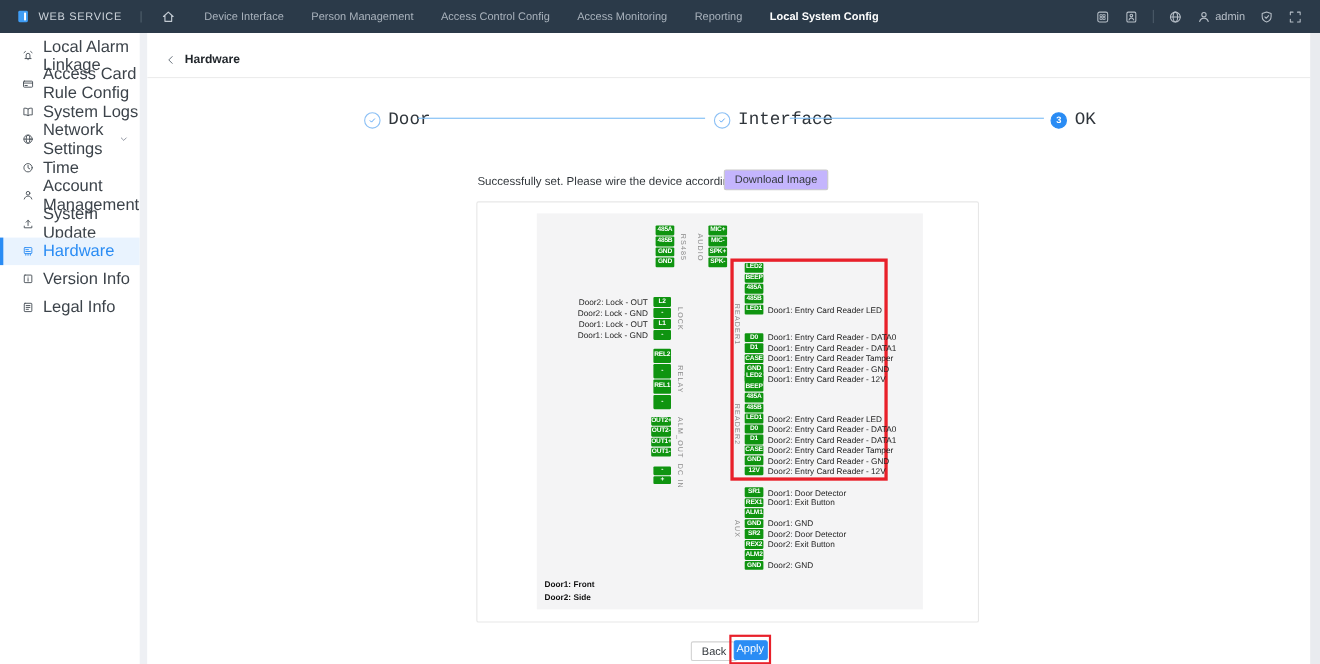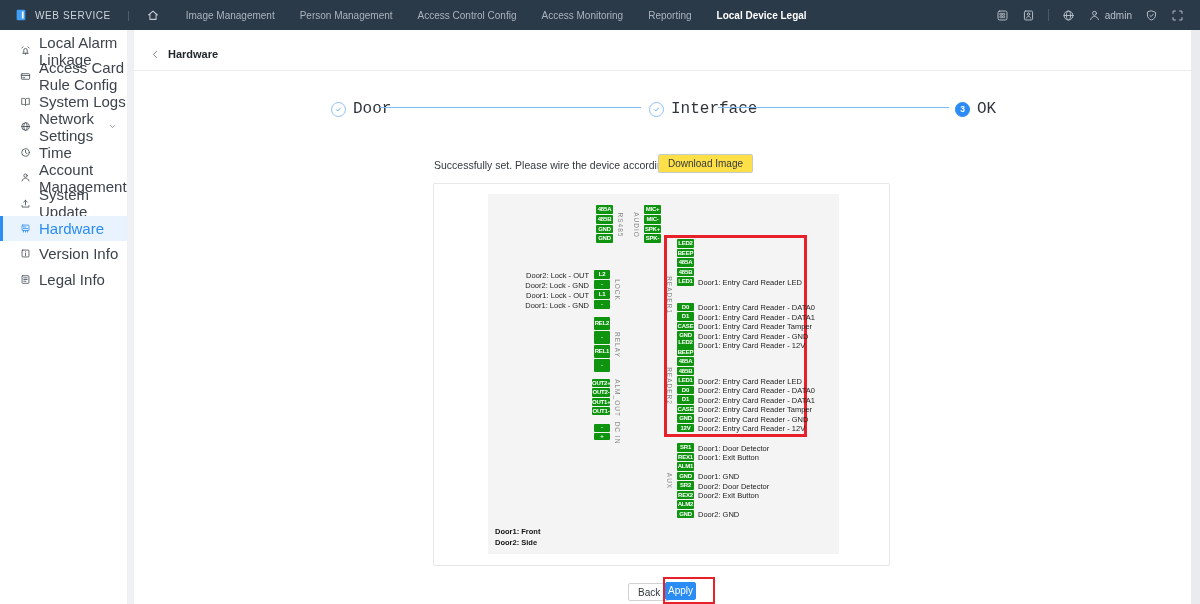--- a/index.html
+++ b/index.html
@@ -48,21 +48,21 @@
     display:flex; align-items:center; justify-content:center; color:#2a8cf4; background:#fff; }
   .step-circle svg { width:9px; height:9px; }
   .step-circle.current { background:#2a8cf4; border-color:#2a8cf4; color:#fff; font-size:8.5px; font-weight:bold; }
   .step-label { font-size:16px; color:#2f353b;font-family:Liberation Mono, monospace; }
   .step-line { position:absolute; height:1px; background:#7cbcf5; top:17px; }
 
   
   .msg-row { position:absolute; left:0; top:124px; width:1057px; height:24px; }
   .msg-text { position:absolute; left:300px; top:5px; font-size:10.5px; color:#33383d; }
   .download-btn { position:absolute; left:524px; top:0; height:19px; padding:0 9px; font-size:10px;
-    color:#33383d; background:#fde047; border:1px solid #c9c9c9; border-radius:2px; cursor:pointer;
+    color:#33383d; background:#c4b5fd; border:1px solid #c9c9c9; border-radius:2px; cursor:pointer;
     font-family:inherit; }
 
   
   .card { position:absolute; left:299px; top:153px; width:457px; height:383px;
     border:1px solid #e7e7e7; border-radius:2px; background:#fff; }
   .diagram { position:absolute; left:54px; top:10px; width:351px; height:360px; background:#f4f4f5; }
   .connector { position:absolute; }
   .pin-row { position:relative; width:100%; }
   .pin-chip { width:100%; background:#0f9410; border-radius:1px; color:#fff; text-align:center;
     font-size:6px; font-weight:bold; letter-spacing:-0.2px; overflow:hidden; }
@@ -77,22 +77,22 @@
   .reader-highlight { position:absolute; left:176px; top:41px; width:143px; height:202px;
     border:3px solid #e8202a; }
   .diagram-footer { position:absolute; left:7px; top:332px; font-size:7.5px; font-weight:bold;
     color:#111; line-height:11px; }
 
   
   .btn-row { position:absolute; left:0; top:547px; width:1057px; height:27px; }
   .back-btn { position:absolute; left:494px; top:6px; height:18px; padding:0 9px; font-size:10px;
     color:#33383d; background:#fff; border:1px solid #d2d2d2; border-radius:2px; cursor:pointer;
     font-family:inherit; }
-  .apply-wrap { position:absolute; left:529px; top:0; width:52px; height:27px;
-    border:2px solid #e8202a; display:flex; align-items:center; }
+  .apply-wrap { position:absolute; left:529px; top:0; width:38px; height:27px;
+    border:2px solid #e8202a; display:flex; align-items:center; justify-content:center; }
   .apply-btn { width:31px; height:18px; font-size:10px; color:#fff; background:#2a8cf4;
     border:1px solid #2a8cf4; border-radius:2px; cursor:pointer; font-family:inherit; }
 </style>
 </head>
 <body>
 
 <div class="navbar">
   <div class="brand">
     <span class="logo icon">
         <svg viewBox="0 0 16 16" fill="none" stroke="currentColor" stroke-width="1.2" stroke-linecap="round" stroke-linejoin="round">
@@ -102,26 +102,26 @@
       </span>
     <span class="brand-text">WEB SERVICE</span>
     <span class="brand-sep">|</span>
     <span class="nav-home icon">
         <svg viewBox="0 0 16 16" fill="none" stroke="currentColor" stroke-width="1.2" stroke-linecap="round" stroke-linejoin="round">
           <path d="M3 8l5-4.5L13 8M4.5 7v6h7V7"></path>
         </svg>
       </span>
   </div>
   <div class="nav-menu" id="nav-menu">
-      <span class="nav-item">Image Management</span>
+      <span class="nav-item">Device Interface</span>
       <span class="nav-item">Person Management</span>
       <span class="nav-item">Access Control Config</span>
       <span class="nav-item">Access Monitoring</span>
       <span class="nav-item">Reporting</span>
-      <span class="nav-item active">Local Device Legal</span>
+      <span class="nav-item active">Local System Config</span>
     </div>
   <div class="nav-right" id="nav-right">
       <span class="nav-ic">
         <svg viewBox="0 0 16 16" fill="none" stroke="currentColor" stroke-width="1.2" stroke-linecap="round" stroke-linejoin="round">
           <rect x="2.5" y="2.5" width="11" height="11" rx="2"></rect>
           <path d="M5.3 5.3h2.1v2.1H5.3zM8.6 5.3h2.1v2.1H8.6zM5.3 8.6h2.1v2.1H5.3zM8.6 8.6h2.1v2.1H8.6z" stroke-width="0.9"></path>
         </svg>
       </span>
       <span class="nav-ic">
         <svg viewBox="0 0 16 16" fill="none" stroke="currentColor" stroke-width="1.2" stroke-linecap="round" stroke-linejoin="round">

